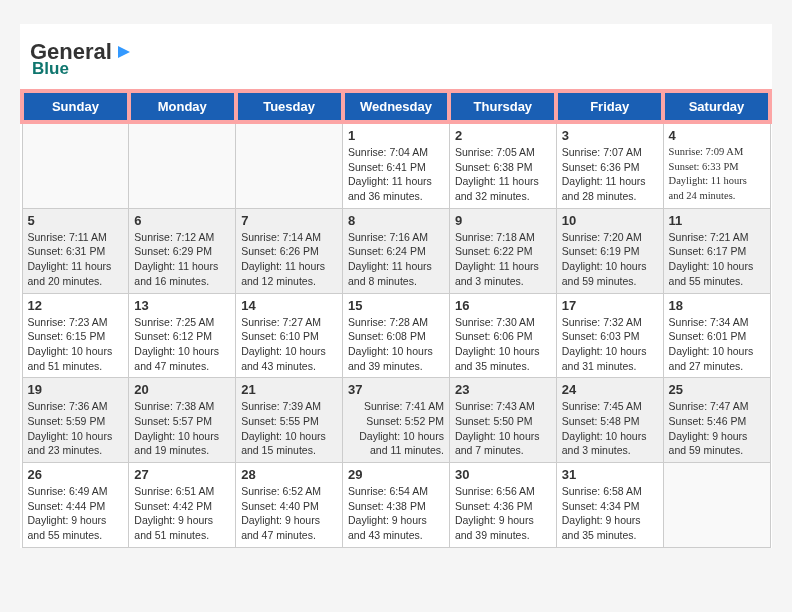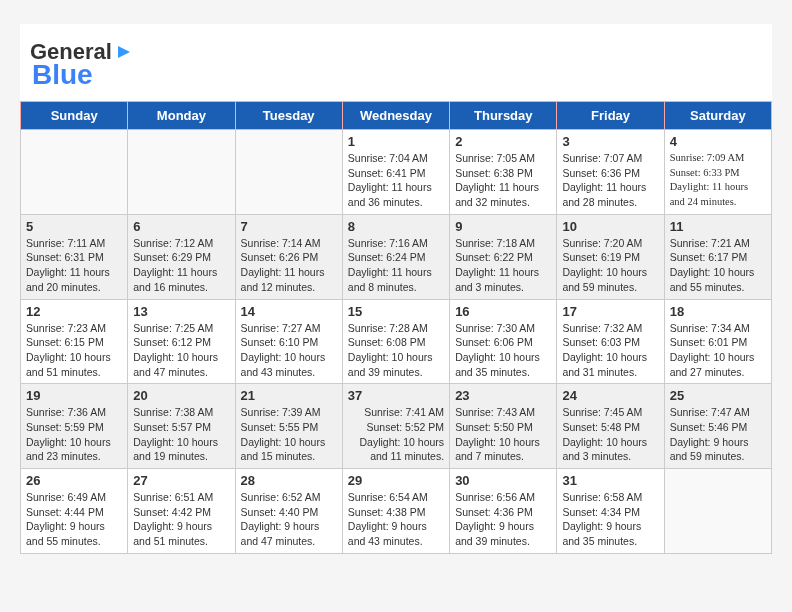--- a/index.html
+++ b/index.html
@@ -41,21 +41,21 @@
     .calendar {
       width: 100%;
       border-collapse: collapse;
     }
     .calendar th {
       background: #1a5fb4;
       color: white;
       text-align: center;
       padding: 6px 4px;
       font-size: 13px;
-      border: 1px solid #fca5a5;
+      border: 4px solid #fca5a5;
     }
     .calendar td {
       vertical-align: top;
       border: 1px solid #ccc;
       padding: 4px 5px;
       width: 107px;
       min-height: 90px;
       font-size: 11px;
       color: #333;
       background: white;
@@ -83,21 +83,21 @@
 
 <div class="container">
   <div class="header">
     <div class="logo">
       <div style="display:flex; align-items:center;">
         <span style="font-size:22px; font-weight:bold; color:#333;">General</span>
         <svg width="20" height="20" viewBox="0 0 20 20" style="margin-left:2px;">
           <polygon points="4,4 16,10 4,16" fill="#3399ff"></polygon>
         </svg>
       </div>
-      <span style="font-size:28px; font-weight:bold; color:#3b82f6; margin-top:-6px; padding-left:2px;">Blue</span>
+      <span style="font-size:17px; font-weight:bold; color:#0f766e; margin-top:-6px; padding-left:2px;">Blue</span>
     </div>
     <div class="title-area">
       <div class="month-title"></div>
       <div class="location"></div>
     </div>
   </div>
 
   <table class="calendar">
     <thead>
       <tr>

